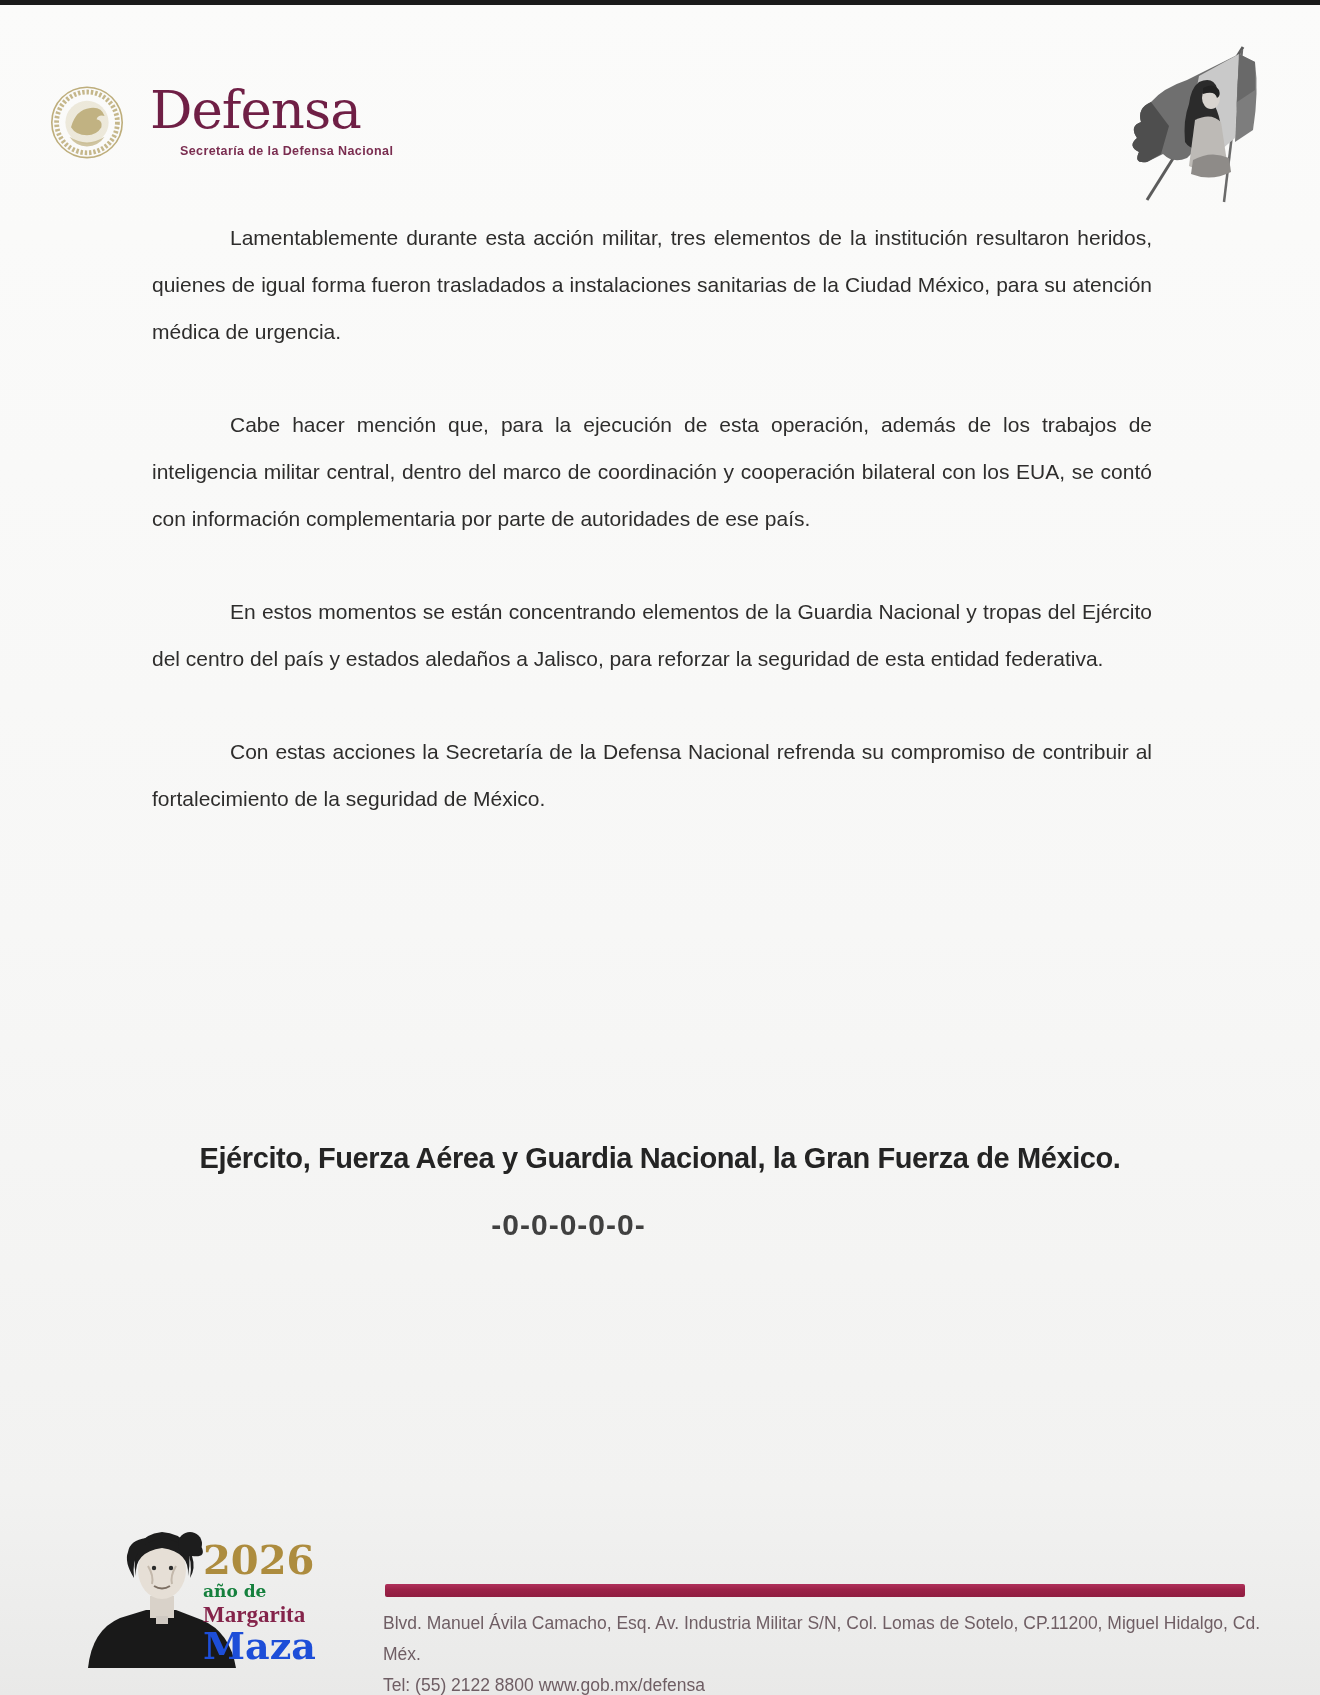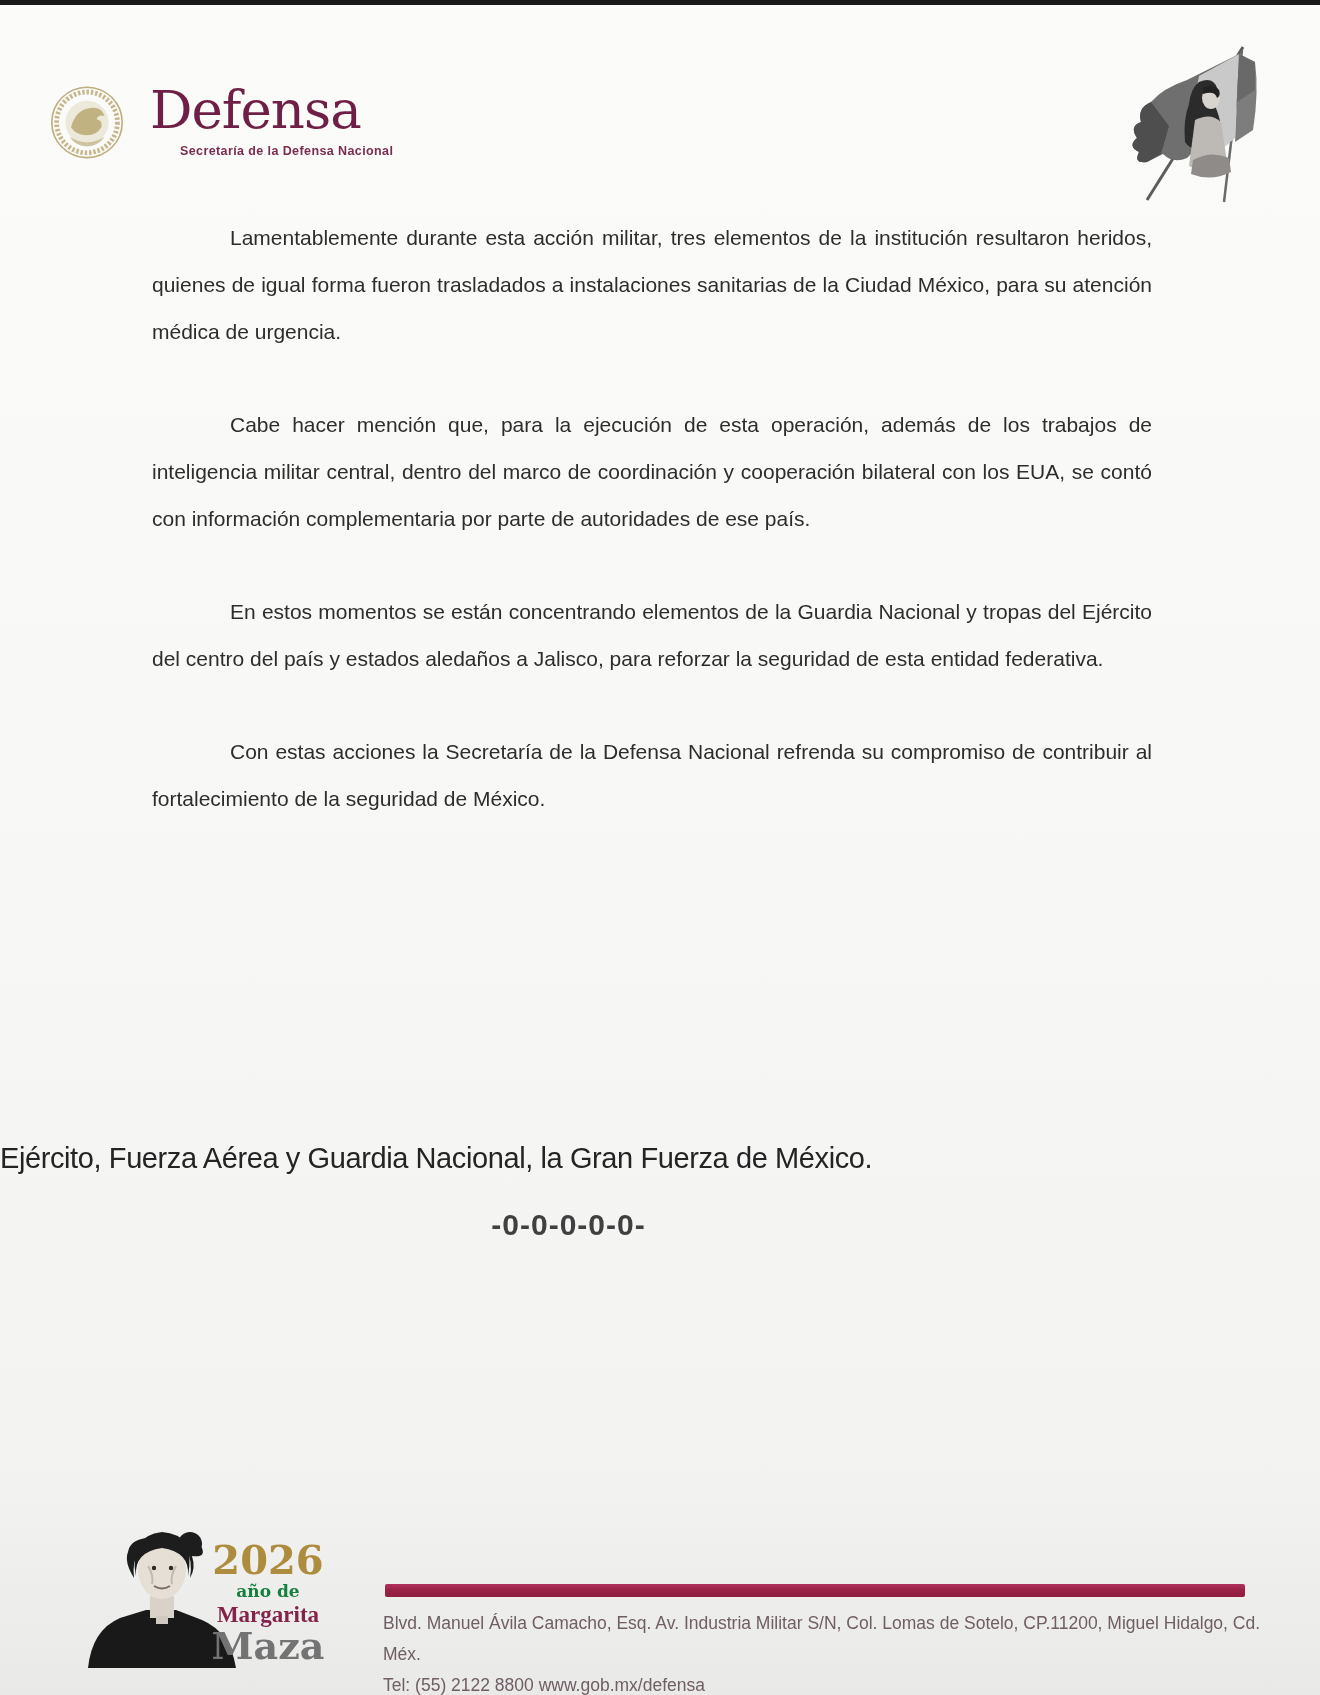--- a/index.html
+++ b/index.html
@@ -23,36 +23,36 @@
   }
   .flag-art{position:absolute;left:1103px;top:42px;width:162px;height:165px;}
 
   
   .body-text{
     position:absolute;left:152px;top:214px;width:1000px;
     font-size:21px;line-height:47px;color:#2e2d2c;text-align:justify;
   }
   .body-text p{margin:0 0 46px 0;text-indent:78px;}
   .slogan{
-    position:absolute;left:0;top:1142px;width:1320px;text-align:left;
-    font-weight:normal;font-size:29px;letter-spacing:-0.4px;color:#242424;white-space:nowrap;
+    position:absolute;left:0;top:1142px;width:1320px;text-align:center;
+    font-weight:bold;font-size:29px;letter-spacing:-0.4px;color:#242424;white-space:nowrap;
   }
   .separator{
     position:absolute;left:0;top:1208px;width:1137px;text-align:center;
     font-weight:bold;font-size:30px;color:#404040;letter-spacing:1px;
   }
 
   
   .portrait{position:absolute;left:68px;top:1518px;width:186px;height:150px;}
-  .year-block{position:absolute;left:203px;top:1540px;width:130px;text-align:center;
+  .year-block{position:absolute;left:203px;top:1540px;width:130px;
     font-family:"DejaVu Serif", serif;font-weight:bold;}
   .year-big{font-size:40px;line-height:40px;color:#ad8c3e;letter-spacing:0px;}
   .year-caption{font-size:17px;line-height:20px;color:#15803d;margin-top:1px;}
   .person-first{font-size:23px;line-height:24px;color:#84234a;margin-top:2px;font-family:Liberation Serif, serif;}
-  .person-last{font-size:38px;line-height:37px;color:#737373;letter-spacing:0px;}
+  .person-last{font-size:38px;line-height:37px;color:#1d4ed8;letter-spacing:0px;}
   .footer-bar{
     position:absolute;left:385px;top:1584px;width:860px;height:13px;
     background:linear-gradient(180deg,#b0315b 0%,#9b2247 45%,#8f1d40 100%);
     border-radius:2px;
   }
   .footer-address{
     position:absolute;left:383px;top:1608px;width:900px;
     font-size:17.5px;line-height:31px;color:#6f5e64;
   }
 </style>

